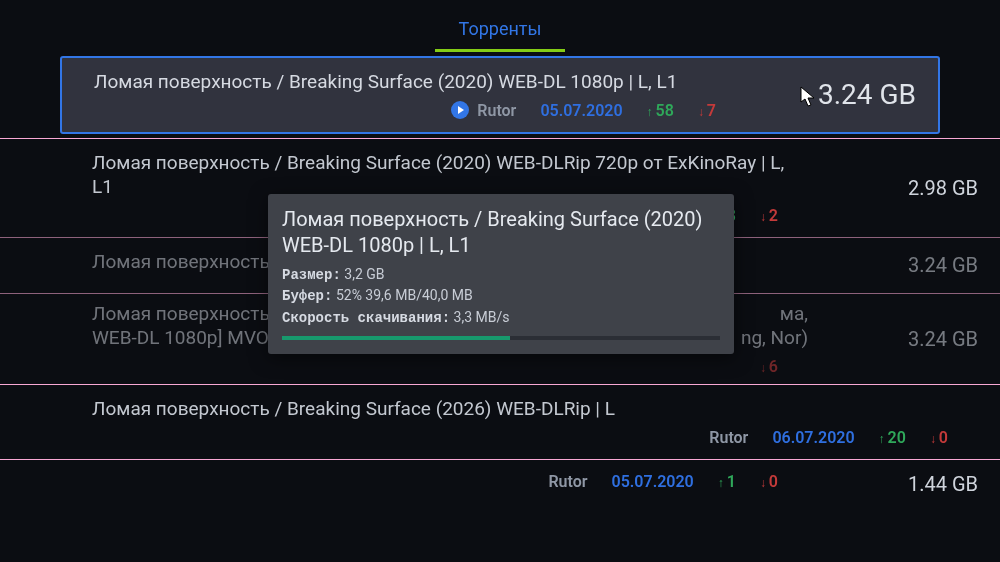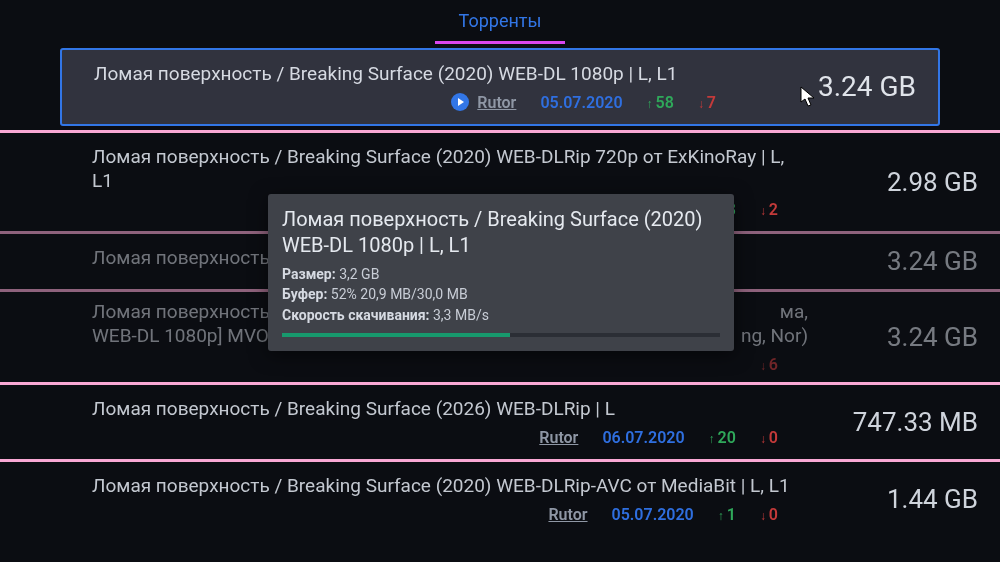--- a/index.html
+++ b/index.html
@@ -14,27 +14,28 @@
   }
   .tab-header {
     display: flex;
     justify-content: center;
     padding: 4px 0 0 0;
   }
   .tab {
     color: #3276e6;
     font-size: 18px;
     padding: 6px 24px 10px 24px;
-    border-bottom: 3px solid #d946ef;
+    border-bottom: 3px solid #84cc16;
+    margin-top: 8px;
   }
   .list {
     padding: 0 0 0 0;
   }
   .item {
-    border-top: 3px solid #f9a8d4;
+    border-top: 1px solid #f9a8d4;
     padding: 12px 22px 12px 92px;
     display: flex;
     position: relative;
   }
   .item:first-child { border-top: none; }
   .item .left {
     flex: 1;
     min-width: 0;
   }
   .item .title {
@@ -63,31 +64,31 @@
     margin-right: -16px;
   }
   .play-icon::after {
     content: "";
     width: 0; height: 0;
     border-left: 6px solid #fff;
     border-top: 4px solid transparent;
     border-bottom: 4px solid transparent;
     margin-left: 2px;
   }
-  .meta .source { color: #8f97a5; text-decoration: underline; }
+  .meta .source { color: #8f97a5; }
   .meta .date { color: #2f6fe0; }
   .meta .seeds { color: #2fa85a; }
   .meta .seeds::before { content: "↑ "; font-size: 12px; }
   .meta .peers { color: #c43a3a; }
   .meta .peers::before { content: "↓ "; font-size: 12px; }
   .item .size {
     width: 170px;
     text-align: right;
     color: #cfd4dc;
-    font-size: 26px;
+    font-size: 20px;
     align-self: center;
   }
   .item.selected {
     background: #31333e;
     border: 2px solid #3276e6;
     border-radius: 3px;
     margin: 4px 60px 4px 60px;
     padding: 12px 22px 12px 32px;
   }
   .item.selected .title { color: #d6dae2; }
@@ -119,21 +120,21 @@
     font-size: 20px;
     color: #e5e9ef;
     line-height: 1.3;
     margin-bottom: 6px;
   }
   .popup .p-line {
     font-size: 14px;
     color: #c8cdd6;
     line-height: 1.45;
   }
-  .popup .p-line b { font-weight: 700; color: #d6dae2; }
+  .popup .p-line b { font-weight: 700; color: #d6dae2; font-family: Liberation Mono, monospace; }
   .popup .progress {
     margin-top: 8px;
     height: 4px;
     width: 100%;
     background: #2b2e35;
     position: relative;
   }
   .popup .progress .bar {
     position: absolute;
     left: 0; top: 0; bottom: 0;
@@ -207,45 +208,43 @@
   <div class="item">
     <div class="left">
       <div class="title">Ломая поверхность / Breaking Surface (2026) WEB-DLRip | L</div>
       <div class="meta">
         <span class="source">Rutor</span>
         <span class="date">06.07.2020</span>
         <span class="seeds">20</span>
         <span class="peers">0</span>
       </div>
     </div>
-    <div class="size">747.33 MB</div>
   </div>
 
   <div class="item">
     <div class="left">
-      <div class="title">Ломая поверхность / Breaking Surface (2020) WEB-DLRip-AVC от MediaBit | L, L1</div>
       <div class="meta">
         <span class="source">Rutor</span>
         <span class="date">05.07.2020</span>
         <span class="seeds">1</span>
         <span class="peers">0</span>
       </div>
     </div>
     <div class="size">1.44 GB</div>
   </div>
 
 </div>
 
 <div class="popup">
   <div class="p-title">Ломая поверхность / Breaking Surface (2020) WEB-DL 1080p | L, L1</div>
   <div class="p-line">
     <b>Размер:</b> <span>3,2 GB</span>
   </div>
   <div class="p-line">
-    <b>Буфер:</b> <span>52% 20,9 MB/30,0 MB</span>
+    <b>Буфер:</b> <span>52% 39,6 MB/40,0 MB</span>
   </div>
   <div class="p-line">
     <b>Скорость скачивания:</b> <span>3,3 MB/s</span>
   </div>
   <div class="progress">
     <div class="bar"></div>
   </div>
 </div>
 
 <svg class="cursor" viewBox="0 0 16 22" style="left:800px;top:86px">

